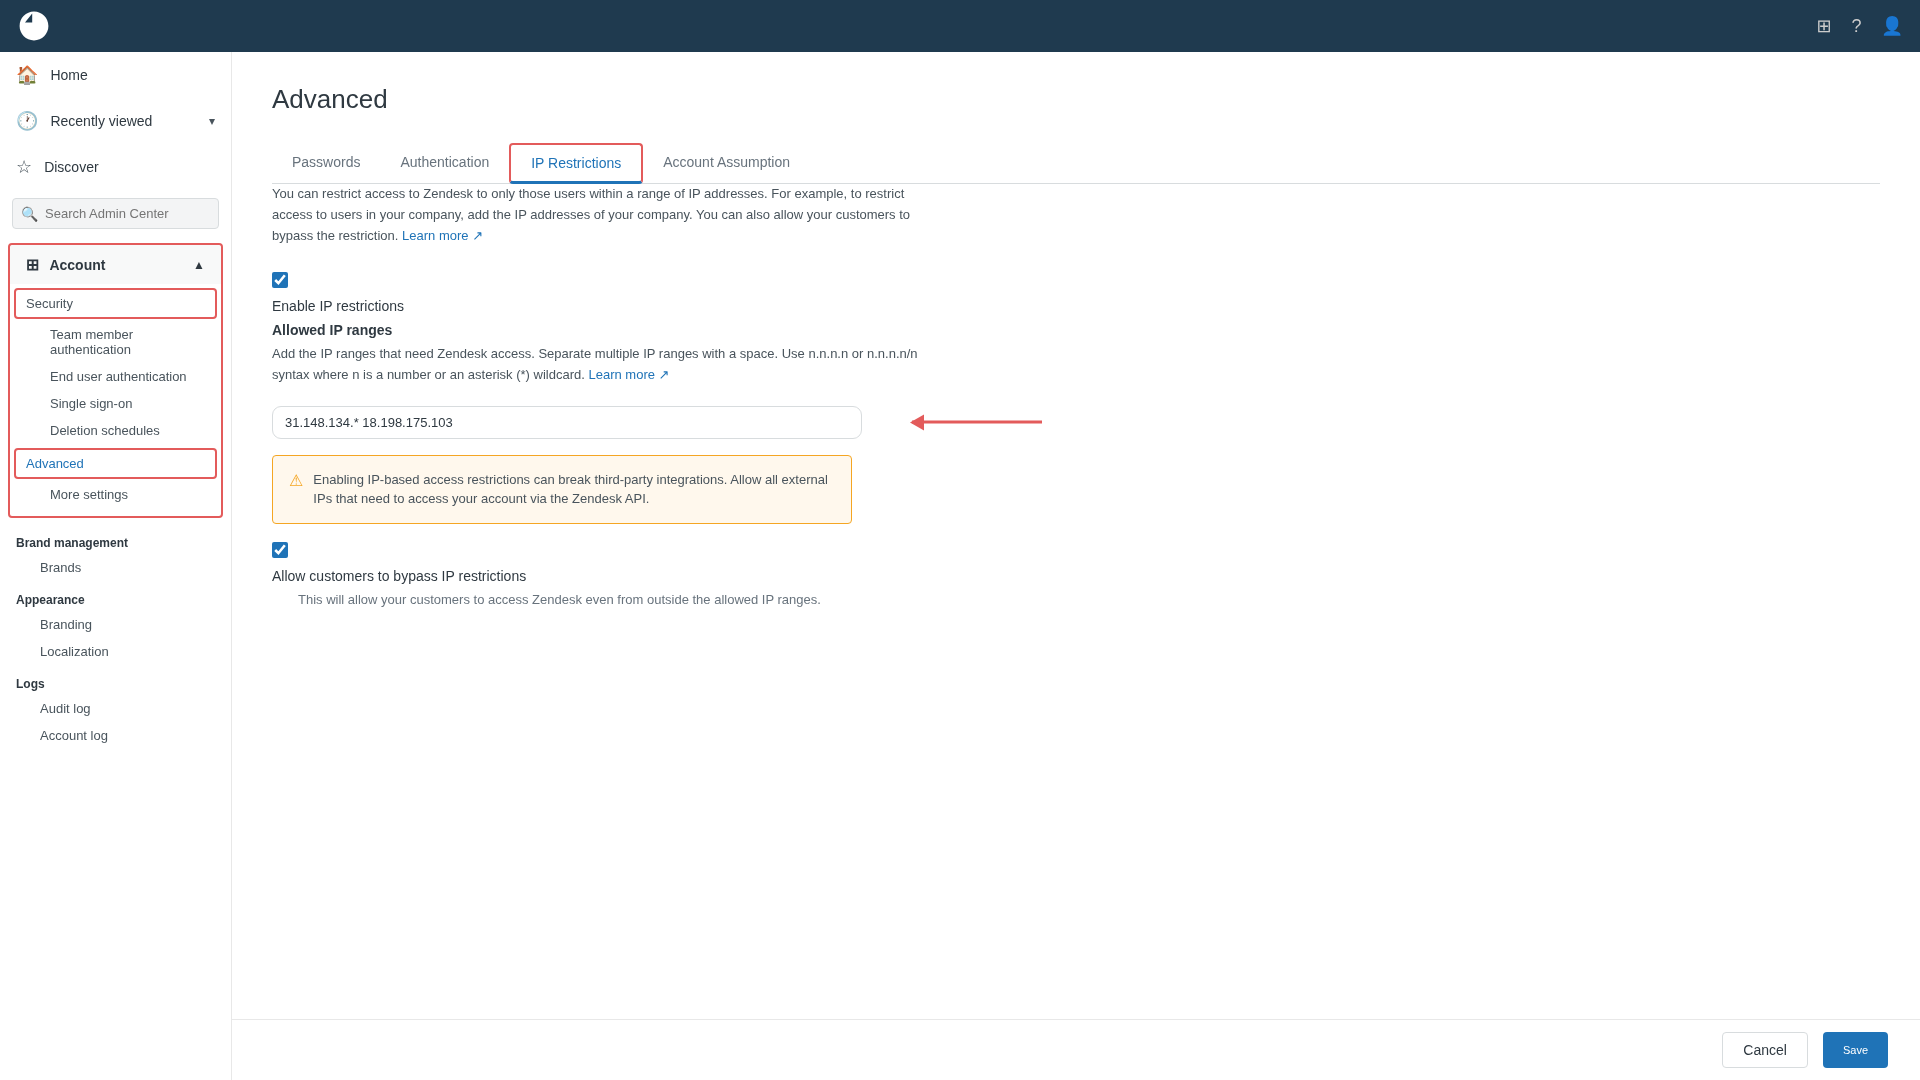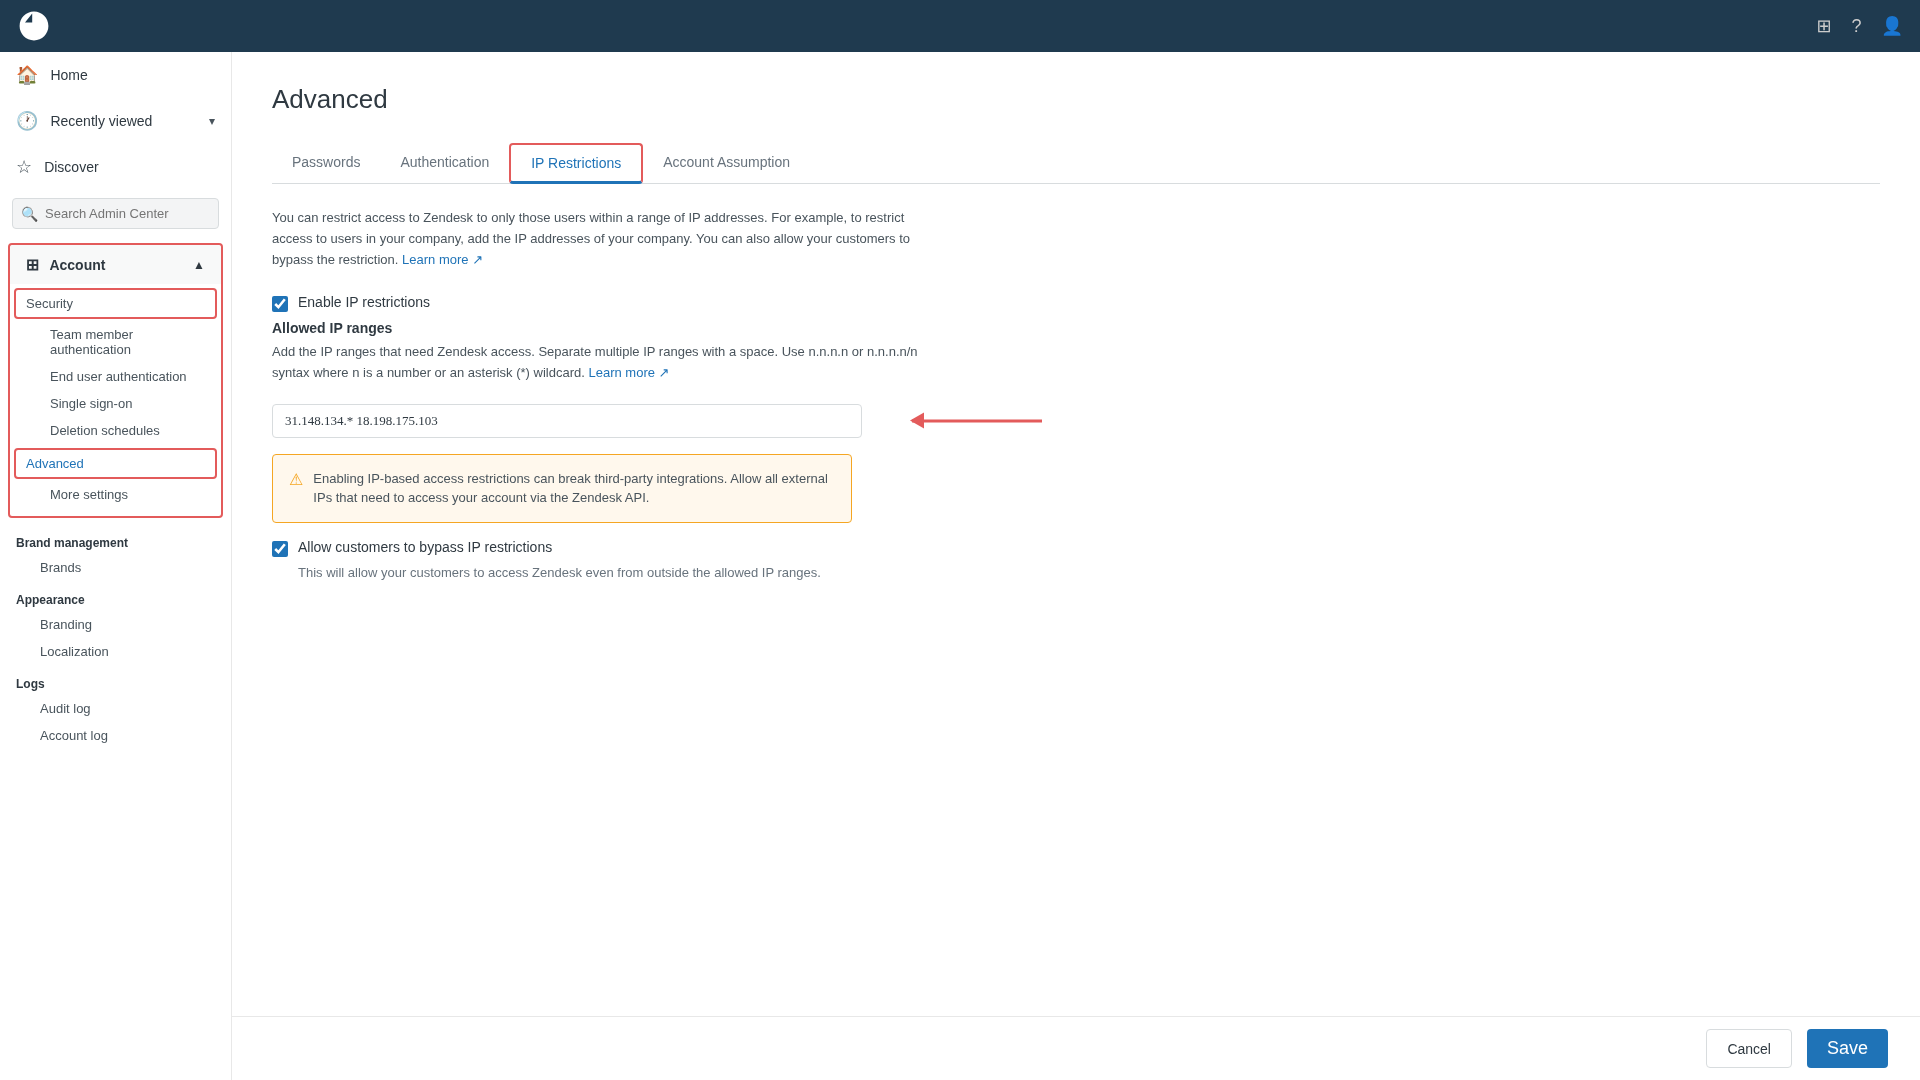--- a/index.html
+++ b/index.html
@@ -73,49 +73,49 @@
     .breadcrumb-bar {
       position: fixed; top: 0; left: 232px; right: 0; height: 52px;
       background: #fff; border-bottom: 1px solid #e8e8e8;
       display: flex; align-items: center; padding: 0 24px; z-index: 50;
     }
     .breadcrumb-text { font-size: 14px; color: #2f3941; }
 
     .page-title { font-size: 26px; font-weight: 300; color: #2f3941; margin-bottom: 28px; }
 
     
-    .tabs { display: flex; border-bottom: 1px solid #d8dcde; margin-bottom: 24px; gap: 0; }
+    .tabs { display: flex; border-bottom: 1px solid #d8dcde; gap: 0; }
     .tab {
       padding: 10px 20px; cursor: pointer; color: #68737d; font-size: 14px;
       border: none; background: none; border-bottom: 3px solid transparent;
       margin-bottom: -1px; white-space: nowrap;
     }
     .tab.active {
       color: #1f73b7; border: 2px solid #e35b5b; border-radius: 4px;
       border-bottom: 3px solid #1f73b7; background: #fff;
       font-weight: 500;
     }
 
     
     .description { font-size: 13px; color: #49545c; line-height: 1.6; margin-bottom: 24px; max-width: 650px; }
     .description a { color: #1f73b7; text-decoration: none; }
 
     
-    .checkbox-row { display: flex; align-items: flex-start; gap: 10px; margin-bottom: 8px; }
+    .checkbox-row { display: flex; align-items: flex-start; gap: 10px; margin-bottom: 8px; flex-direction: column; }
     .checkbox-row input[type="checkbox"] { margin-top: 2px; accent-color: #1f73b7; width: 16px; height: 16px; cursor: pointer; flex-shrink: 0; }
     .checkbox-label { font-size: 14px; color: #2f3941; font-weight: 500; }
     .checkbox-sub { font-size: 13px; color: #68737d; margin-left: 26px; margin-bottom: 20px; }
 
     
     .section-title { font-size: 14px; font-weight: 600; color: #2f3941; margin-bottom: 6px; }
     .section-desc { font-size: 13px; color: #49545c; line-height: 1.6; margin-bottom: 20px; max-width: 650px; }
     .section-desc a { color: #1f73b7; text-decoration: none; }
     .ip-input {
       width: 100%; padding: 8px 12px; border: 1px solid #d8dcde;
-      border-radius: 4px; font-size: 13px; color: #2f3941; outline: none; font-family: Liberation Serif, serif;
+      border-radius: 9px; font-size: 13px; color: #2f3941; outline: none;
     }
 
     
     .warning-box {
       background: #fff8ed; border: 1px solid #f5a623; border-radius: 4px;
       padding: 14px 16px; margin: 16px 0; max-width: 580px;
       display: flex; align-items: flex-start; gap: 10px;
     }
     .warning-icon { color: #f5a623; font-size: 16px; flex-shrink: 0; margin-top: 1px; }
     .warning-text { font-size: 13px; color: #49545c; line-height: 1.5; }
@@ -126,21 +126,21 @@
       background: #fff; border-top: 1px solid #e8e8e8;
       padding: 12px 32px; display: flex; justify-content: flex-end;
       gap: 15px; z-index: 50;
     }
     .btn-cancel {
       padding: 9px 20px; border: 1px solid #d8dcde; background: #fff;
       color: #2f3941; border-radius: 4px; cursor: pointer; font-size: 14px;
     }
     .btn-save {
       padding: 9px 20px; border: none; background: #1f73b7;
-      color: #fff; border-radius: 4px; cursor: pointer; font-size: 18px;
+      color: #fff; border-radius: 4px; cursor: pointer; font-size: 11px;
       font-weight: 500;
     }
   </style>
 </head>
 <body>
 
 <div class="topbar">
   <div class="topbar-logo">
 
     <svg viewBox="0 0 40 40" width="36" height="36" fill="white">

